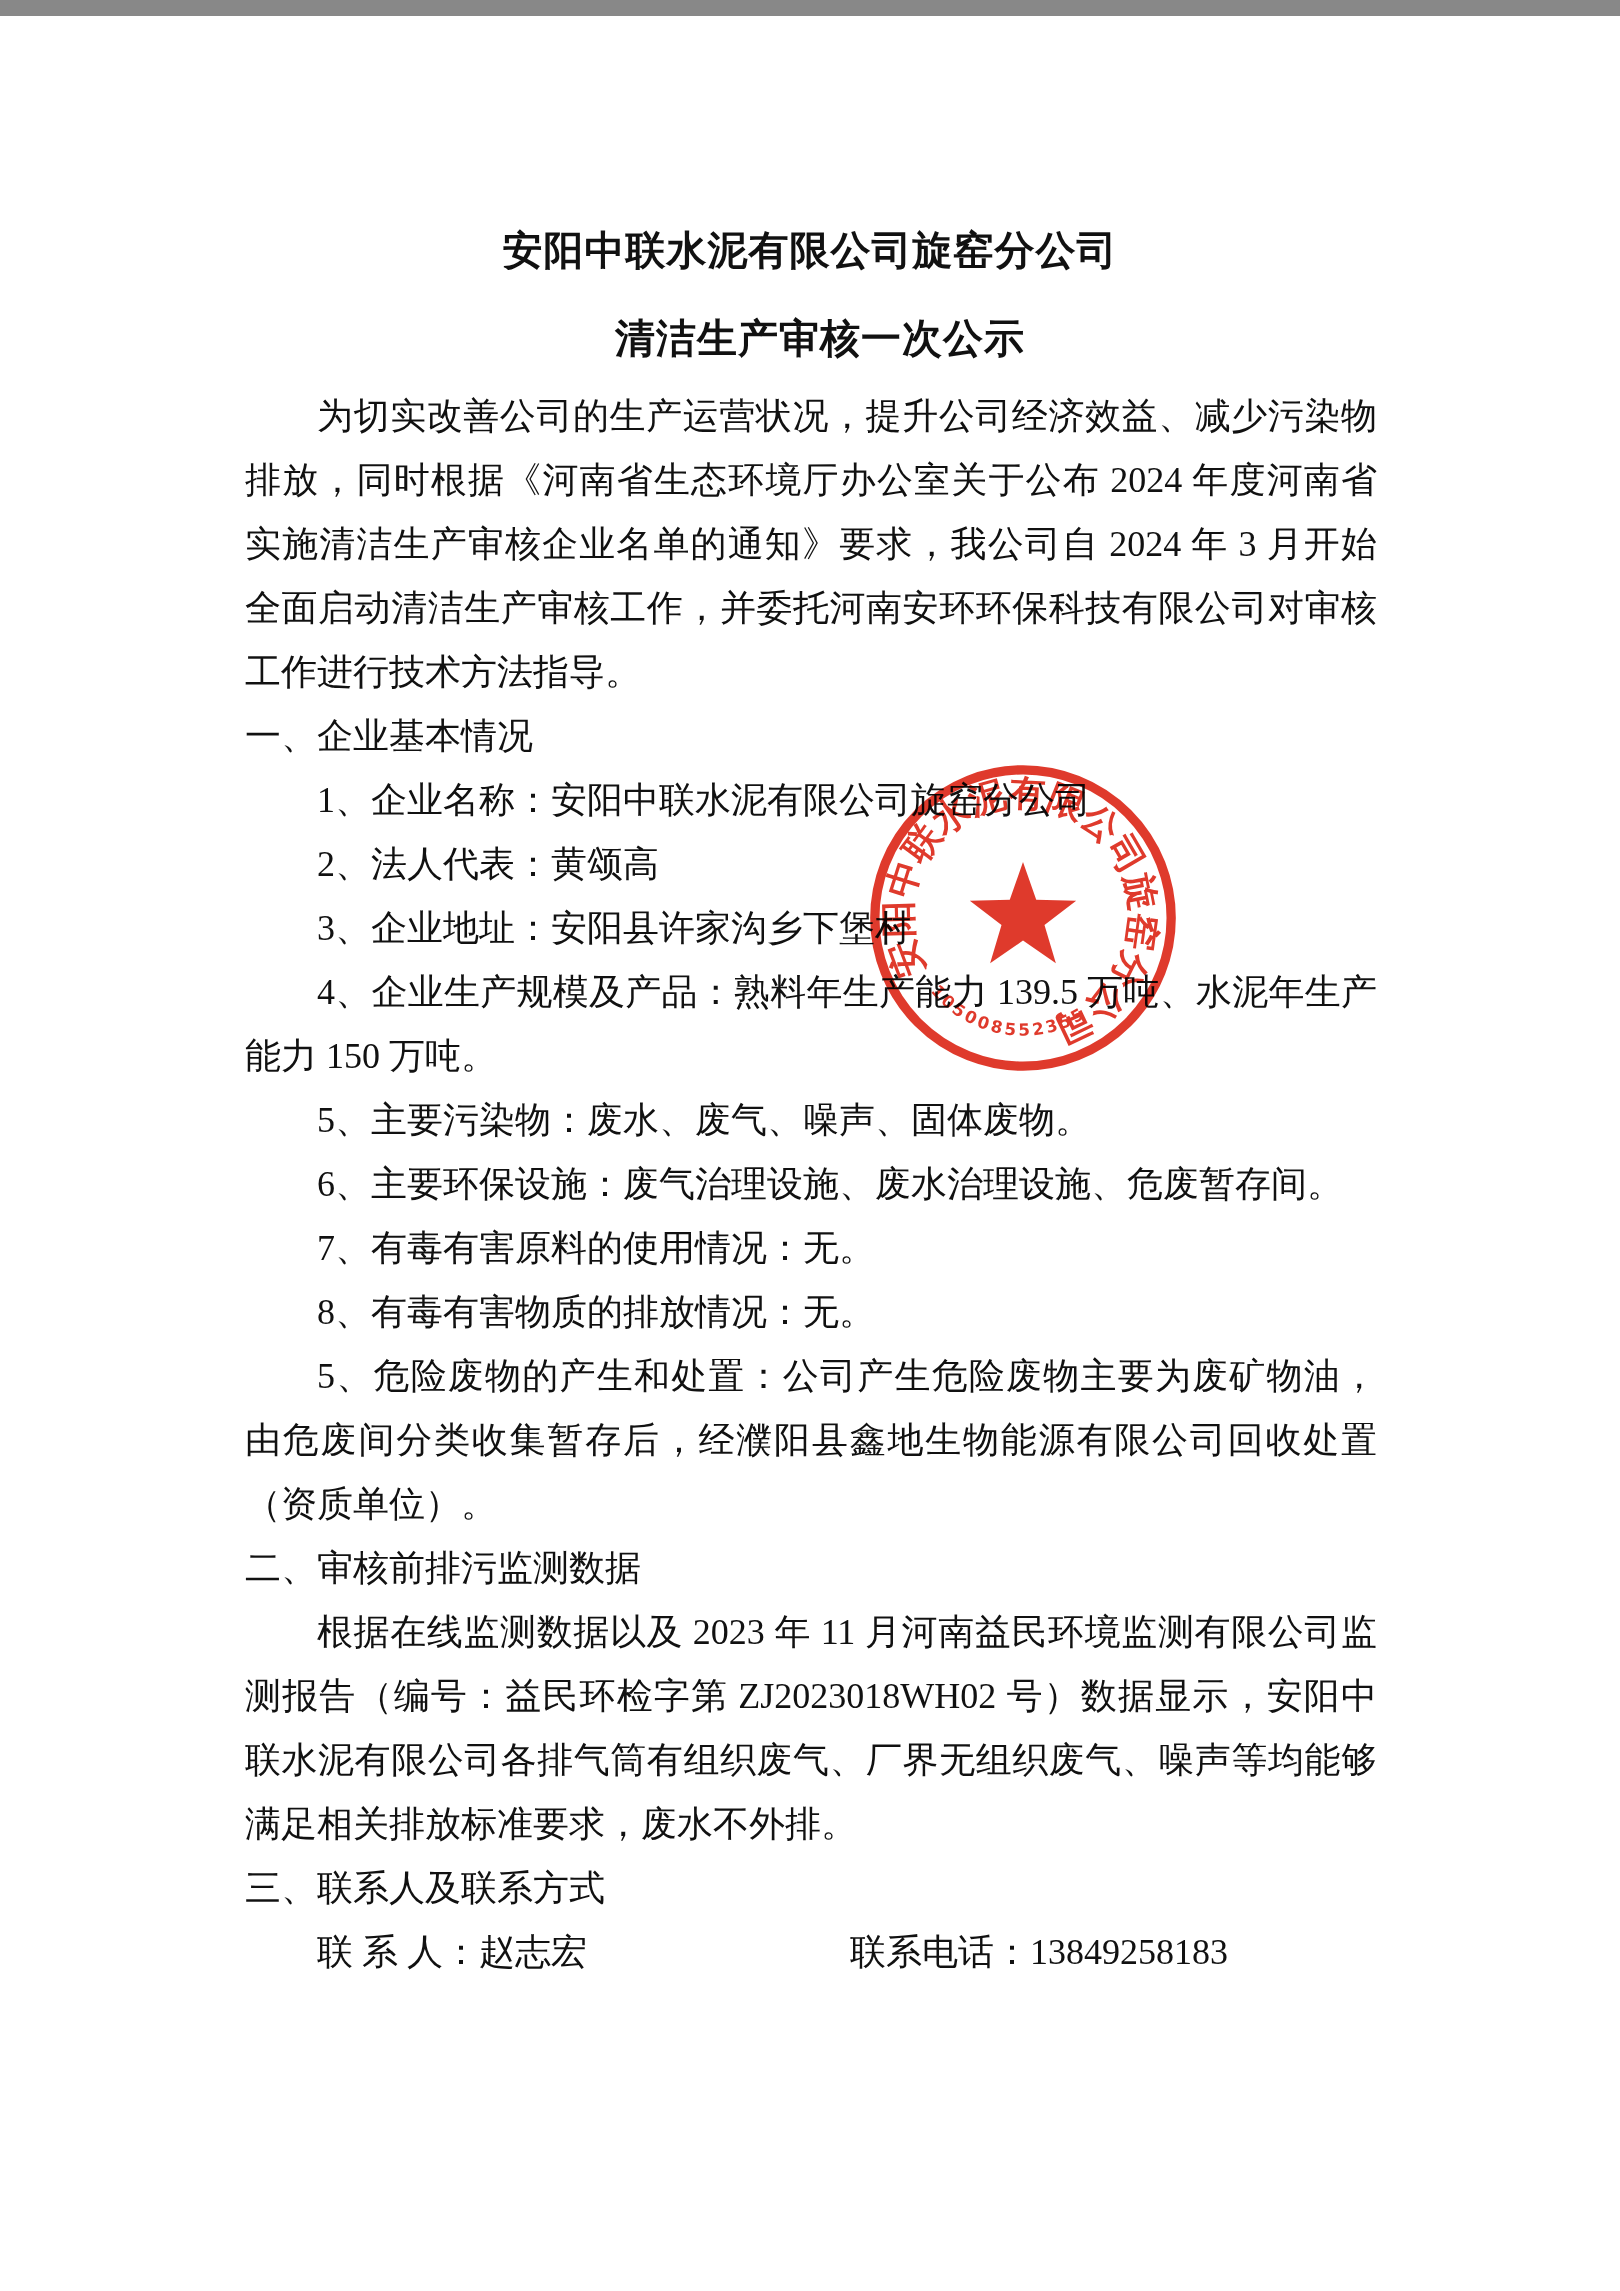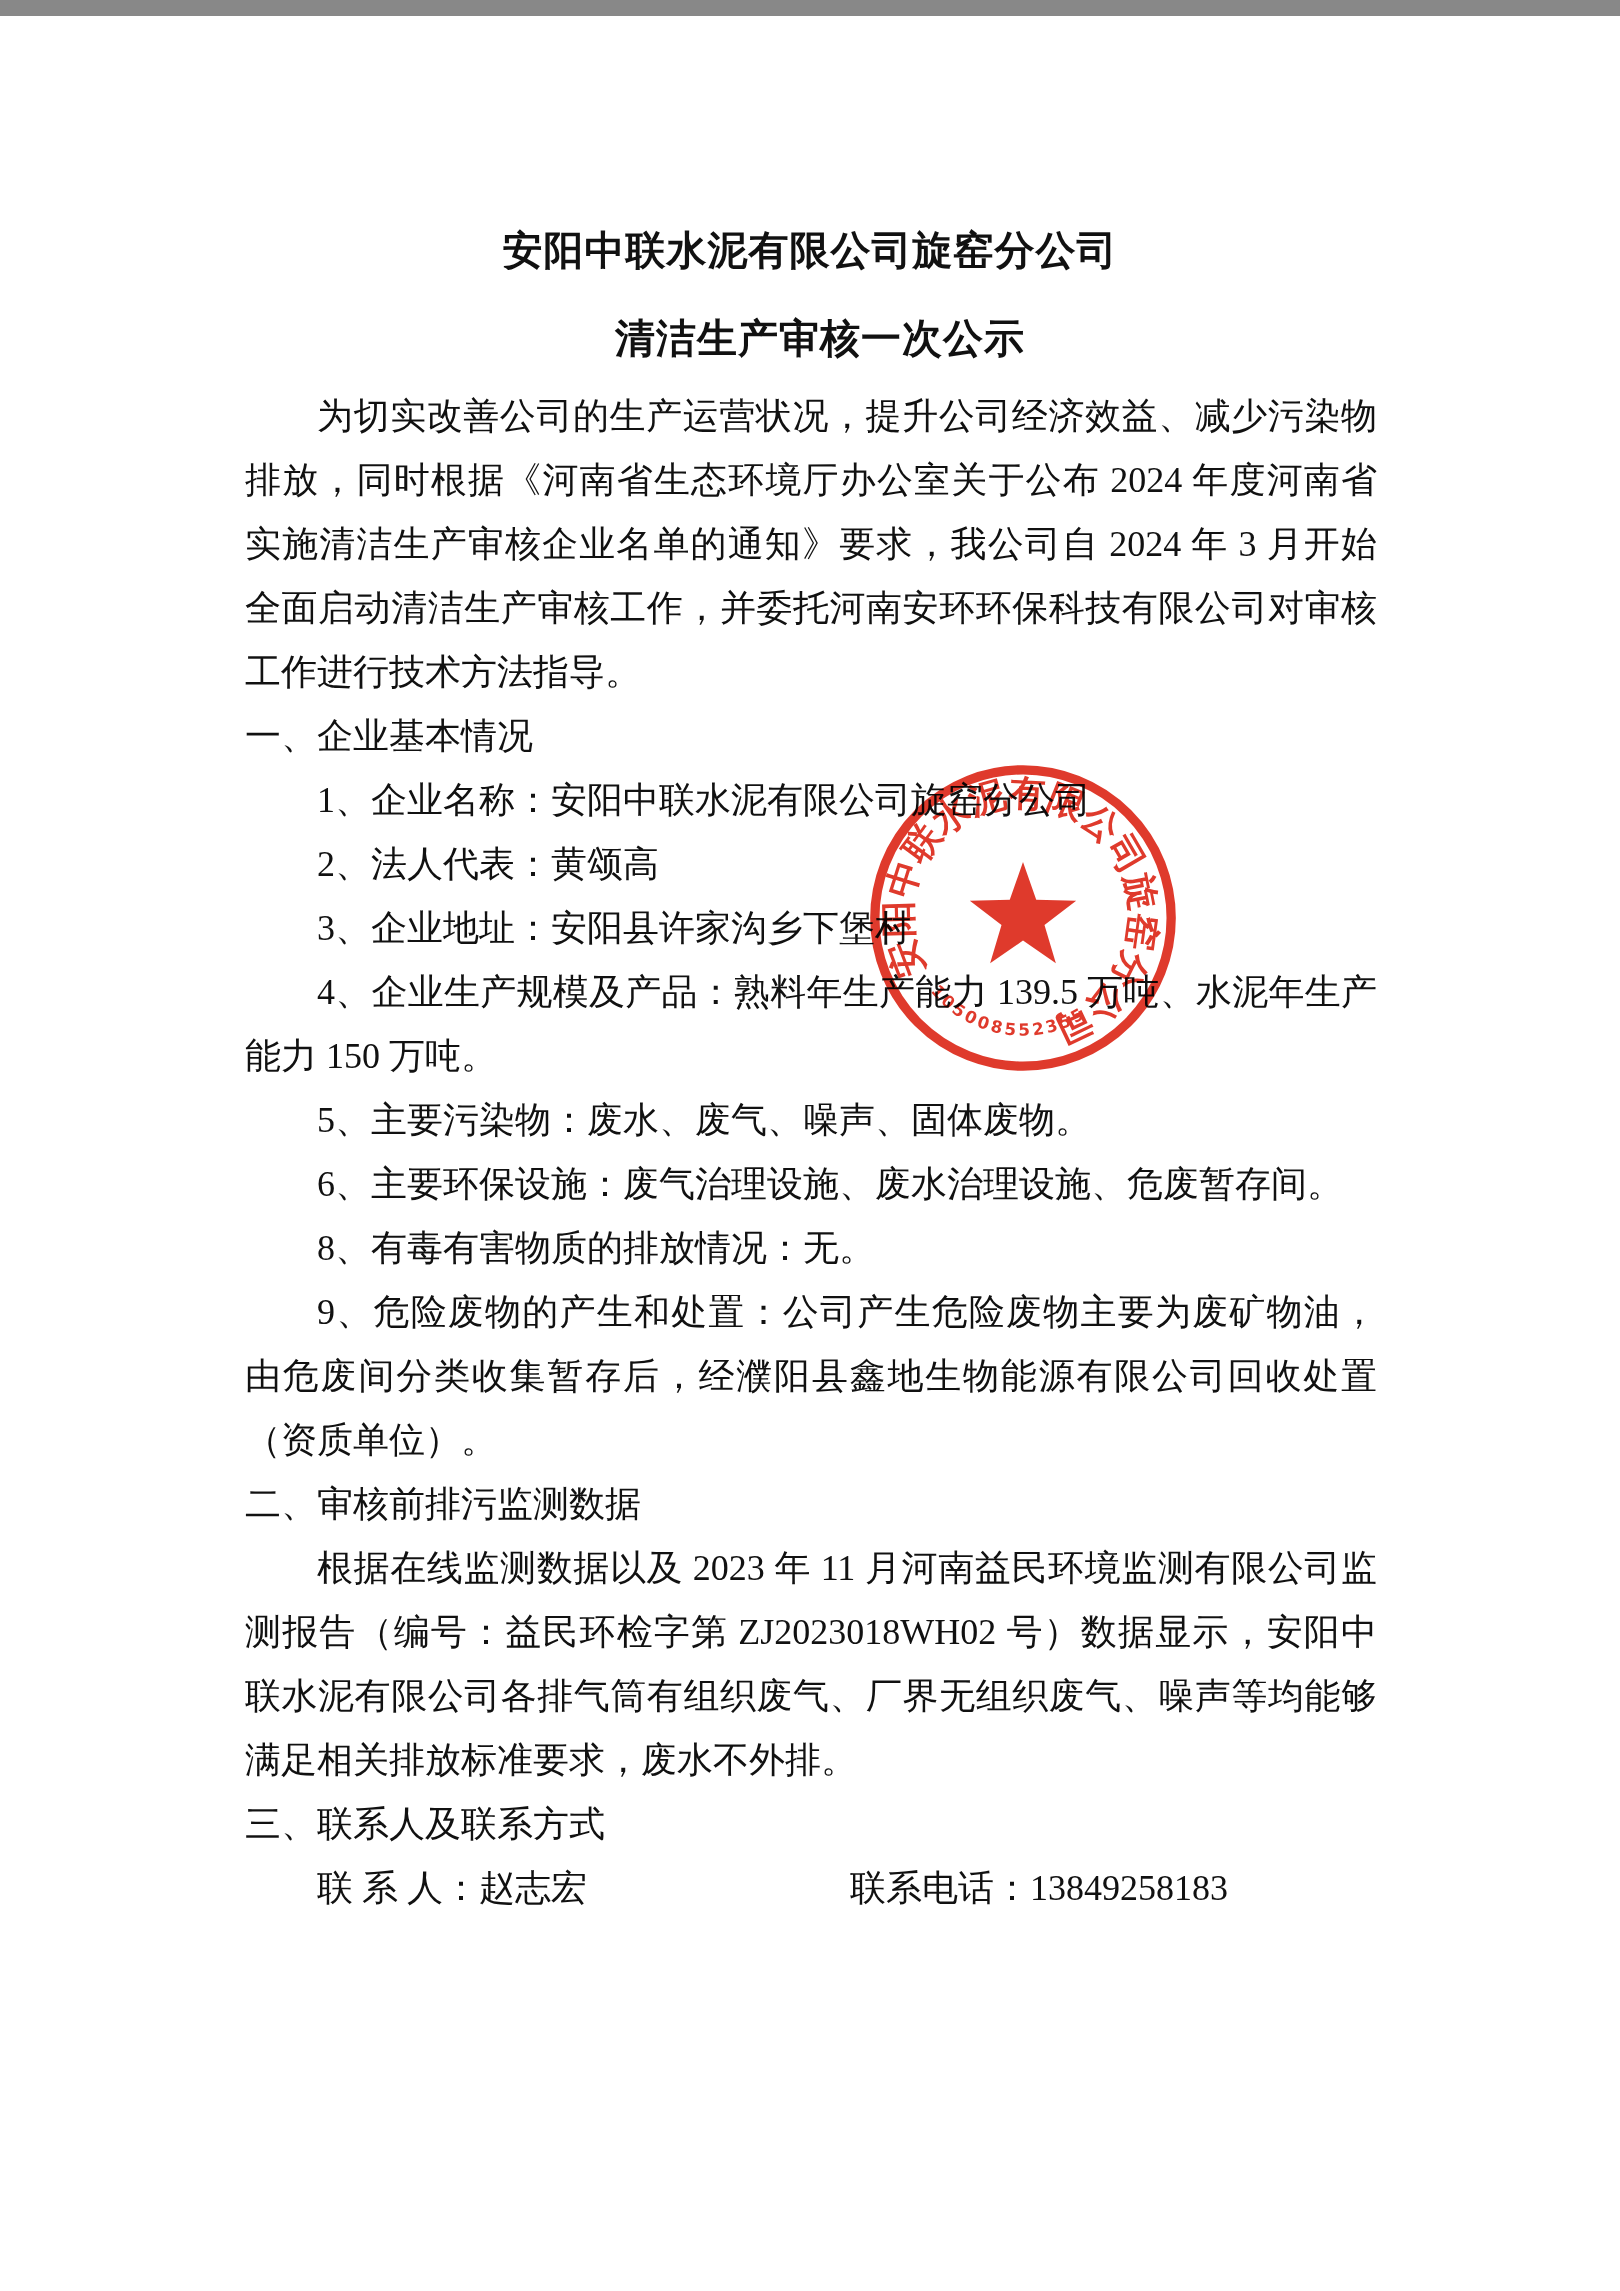--- a/index.html
+++ b/index.html
@@ -62,22 +62,23 @@
 
   <div class="content">
     <p class="body">为切实改善公司的生产运营状况，提升公司经济效益、减少污染物排放，同时根据《河南省生态环境厅办公室关于公布 2024 年度河南省实施清洁生产审核企业名单的通知》要求，我公司自 2024 年 3 月开始全面启动清洁生产审核工作，并委托河南安环环保科技有限公司对审核工作进行技术方法指导。</p>
     <p class="heading">一、企业基本情况</p>
     <p class="body">1、企业名称：安阳中联水泥有限公司旋窑分公司</p>
     <p class="body">2、法人代表：黄颂高</p>
     <p class="body">3、企业地址：安阳县许家沟乡下堡村</p>
     <p class="body">4、企业生产规模及产品：熟料年生产能力 139.5 万吨、水泥年生产能力 150 万吨。</p>
     <p class="body">5、主要污染物：废水、废气、噪声、固体废物。</p>
     <p class="body">6、主要环保设施：废气治理设施、废水治理设施、危废暂存间。</p>
+    <p class="body">7、有毒有害原料的使用情况：无。</p>
     <p class="body">8、有毒有害物质的排放情况：无。</p>
-    <p class="body">9、危险废物的产生和处置：公司产生危险废物主要为废矿物油，由危废间分类收集暂存后，经濮阳县鑫地生物能源有限公司回收处置（资质单位）。</p>
+    <p class="body">5、危险废物的产生和处置：公司产生危险废物主要为废矿物油，由危废间分类收集暂存后，经濮阳县鑫地生物能源有限公司回收处置（资质单位）。</p>
     <p class="heading">二、审核前排污监测数据</p>
     <p class="body">根据在线监测数据以及 2023 年 11 月河南益民环境监测有限公司监测报告（编号：益民环检字第 ZJ2023018WH02 号）数据显示，安阳中联水泥有限公司各排气筒有组织废气、厂界无组织废气、噪声等均能够满足相关排放标准要求，废水不外排。</p>
     <p class="heading">三、联系人及联系方式</p>
     <p class="body contact-row">
       <span>联 系 人：赵志宏</span>
       <span class="contact-phone">联系电话：13849258183</span>
     </p>
   </div>
 
   <div class="stamp">

